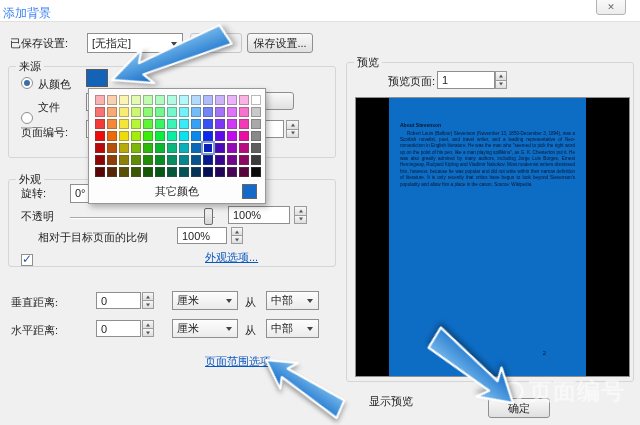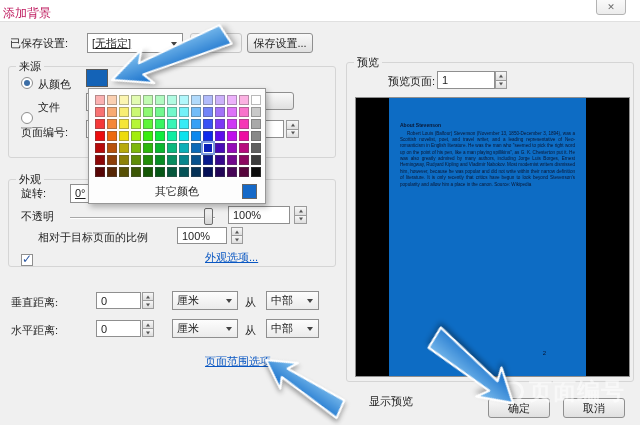--- a/index.html
+++ b/index.html
@@ -1,30 +1,30 @@
 <!DOCTYPE html>
 <html><head>
 <meta charset="utf-8">
 <style>
   html,body{margin:0;padding:0;}
   body{width:640px;height:425px;position:relative;font-family:"Liberation Sans","DejaVu Sans",sans-serif;background:#fff;}
   #app{position:absolute;inset:0;width:640px;height:425px;background:#f0f0f0;overflow:hidden;}
   .abs{position:absolute;box-sizing:border-box;}
   .lbl{font-size:11px;color:#1e1e1e;white-space:nowrap;line-height:13px;}
   .titlebar{left:0;top:0;width:640px;height:22px;background:#ffffff;border-bottom:1px solid #e0e0e0;z-index:4;}
-  .title-text{left:3px;top:5px;font-size:12px;color:#be185d;}
+  .title-text{left:3px;top:5px;font-size:12px;color:#3b82f6;}
   .close-btn{left:596px;top:-7px;width:30px;height:22px;border:1px solid #b3b3b3;border-radius:3px;background:linear-gradient(#ffffff,#ececec);display:flex;align-items:flex-end;justify-content:center;z-index:6;}
   .close-btn span{font-size:9px;color:#6a6a6a;line-height:13px;}
   .group{border:1px solid #d5d5d5;border-radius:3px;background:transparent;}
   .group-label{position:absolute;top:-7px;left:7px;background:#f0f0f0;padding:0 3px;font-size:11px;color:#222;line-height:13px;white-space:nowrap;}
   .input{background:#fff;border:1px solid #8f8f8f;font-size:11px;color:#1e1e1e;display:flex;align-items:center;padding:0 4px;}
   .btn{border:1px solid #8f8f8f;background:linear-gradient(#f9f9f9,#e0e0e0);border-radius:3px;font-size:11px;color:#1e1e1e;display:flex;align-items:center;justify-content:center;white-space:nowrap;}
   .btn.disabled{color:#a8a8a8;border-color:#c6c6c6;background:#f1f1f1;}
   .combo{background:linear-gradient(#fdfdfd,#ebebeb);border:1px solid #8f8f8f;font-size:11px;color:#1e1e1e;display:flex;align-items:center;justify-content:space-between;padding-left:4px;}
-  .combo.white{background:#fff;text-decoration:underline;}
+  .combo.white{background:#fff;}
   .car{width:0;height:0;border:3px solid transparent;border-top:4px solid #444;margin:4px 5px 0 4px;}
   .spin{display:flex;flex-direction:column;}
   .spin>div{flex:1;border:1px solid #9b9b9b;background:linear-gradient(#f7f7f7,#dedede);position:relative;margin-top:-1px;}
   .spin>div:first-child{margin-top:0;}
   .spin .up::after{content:"";position:absolute;left:50%;top:50%;transform:translate(-50%,-50%);border:2.5px solid transparent;border-bottom:3.5px solid #555;border-top:none;}
   .spin .dn::after{content:"";position:absolute;left:50%;top:50%;transform:translate(-50%,-50%);border:2.5px solid transparent;border-top:3.5px solid #555;border-bottom:none;}
   .radio{width:12px;height:12px;border:1px solid #8f8f8f;border-radius:50%;background:#fff;position:relative;}
   .radio.on::after{content:"";position:absolute;inset:2px;border-radius:50%;background:#3c6ea6;}
   .checkbox{width:12px;height:12px;border:1px solid #8f8f8f;background:#fff;position:relative;}
   .checkbox.checked::after{content:"✓";position:absolute;left:0px;top:-3px;font-size:12px;font-weight:bold;color:#2b57a2;}
@@ -163,21 +163,20 @@
         <p class="dt">About Stevenson</p>
         <p class="db">Robert Louis (Balfour) Stevenson (November 13, 1850-December 3, 1894), was a Scottish novelist, poet, and travel writer, and a leading representative of Neo-romanticism in English literature. He was the man who "seemed to pick the right word up on the point of his pen, like a man playing spillikins", as G. K. Chesterton put it. He was also greatly admired by many authors, including Jorge Luis Borges, Ernest Hemingway, Rudyard Kipling and Vladimir Nabokov. Most modernist writers dismissed him, however, because he was popular and did not write within their narrow definition of literature. It is only recently that critics have begun to look beyond Stevenson's popularity and allow him a place in the canon. Source: Wikipedia</p>
       </div>
       <span class="pagenum">2</span>
     </div>
   </div>
 
   <div class="abs lbl" style="left:369px;top:395px;">显示预览</div>
 
   <div class="abs btn" style="left:488px;top:398px;width:62px;height:20px;">确定</div>
-  <div class="abs btn" style="left:563px;top:398px;width:62px;height:20px;">取消</div>
 
   <div class="abs popup">
     <div id="palette-grid">
         <div class="pcell" style="background: rgb(251, 177, 177);"></div>
         <div class="pcell" style="background: rgb(251, 208, 177);"></div>
         <div class="pcell" style="background: rgb(251, 245, 177);"></div>
         <div class="pcell" style="background: rgb(226, 251, 177);"></div>
         <div class="pcell" style="background: rgb(192, 251, 177);"></div>
         <div class="pcell" style="background: rgb(177, 251, 193);"></div>
         <div class="pcell" style="background: rgb(177, 251, 226);"></div>

